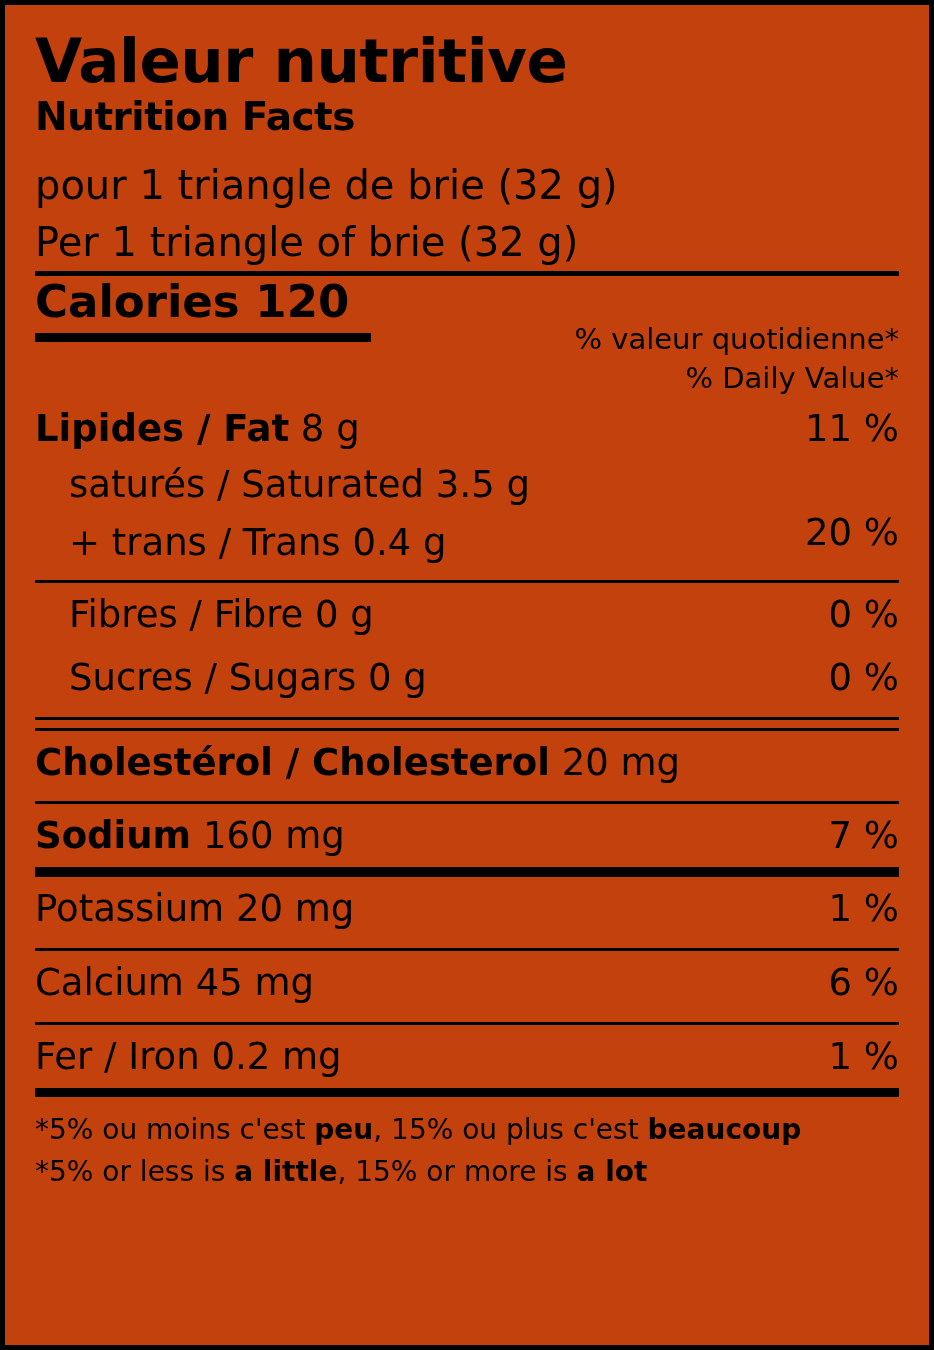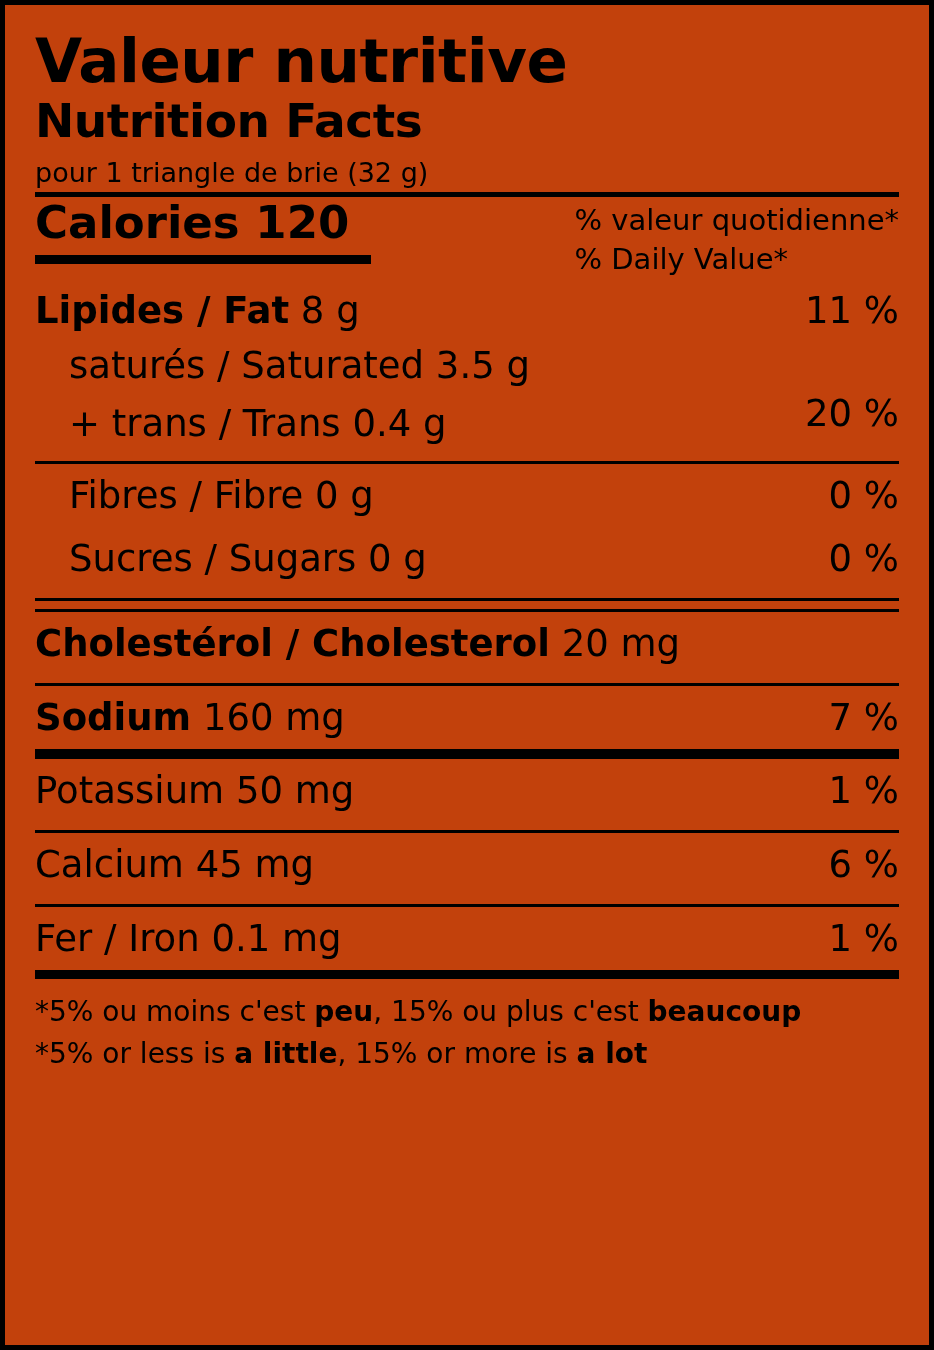--- a/index.html
+++ b/index.html
@@ -20,28 +20,28 @@
     padding: 22px 30px 0 30px;
     position: relative;
   }
   .title-fr {
     font-size: 61px;
     font-weight: bold;
     line-height: 1.12;
     letter-spacing: -0.5px;
   }
   .title-en {
-    font-size: 47px;
+    font-size: 39px;
     font-weight: bold;
     line-height: 1.12;
     letter-spacing: -0.5px;
-    margin-bottom: 6px;
+    margin-bottom: 18px;
   }
   .serving {
-    font-size: 27px;
+    font-size: 40px;
     line-height: 1.42;
   }
   .rule-thin {
     border-top: 3px solid #000;
     margin: 8px 0 0 0;
   }
   .rule-med {
     border-top: 5px solid #000;
     margin: 0;
   }
@@ -56,23 +56,25 @@
   .calories-left {
     font-size: 45px;
     font-weight: bold;
     padding-bottom: 6px;
     border-bottom: 9px solid #000;
     display: inline-block;
     padding-right: 22px;
     line-height: 1.15;
   }
   .dv-head {
+    text-align: right;
     font-size: 29px;
     line-height: 1.35;
     padding-top: 4px;
+    margin-top: 40px;
   }
   .calories-wrap {
     display: flex;
     justify-content: space-between;
     align-items: flex-start;
   }
   .nut-row {
     display: flex;
     justify-content: space-between;
     align-items: flex-start;
@@ -116,20 +118,21 @@
 </style>
 </head>
 <body>
 
 <div class="label-panel">
 
   <div class="title-fr">Valeur nutritive</div>
   <div class="title-en">Nutrition Facts</div>
 
   <div class="serving">pour 1 triangle de brie (32 g)</div>
+  <div class="serving">Per 1 triangle of brie (32 g)</div>
 
   <div class="rule-med"></div>
 
   <div class="calories-wrap">
     <div class="calories-left">Calories 120</div>
     <div class="dv-head">
       <div>% valeur quotidienne*</div>
       <div>% Daily Value*</div>
     </div>
   </div>
@@ -183,35 +186,35 @@
     <div class="left">
       <span class="b">Sodium</span>
       <span>160 mg</span>
     </div>
     <div class="right">7 %</div>
   </div>
 
   <div class="rule-thick"></div>
 
   <div class="nut-row">
-    <div class="left">Potassium 50 mg</div>
+    <div class="left">Potassium 20 mg</div>
     <div class="right">1 %</div>
   </div>
 
   <div class="rule-thin"></div>
 
   <div class="nut-row">
     <div class="left">Calcium 45 mg</div>
     <div class="right">6 %</div>
   </div>
 
   <div class="rule-thin"></div>
 
   <div class="nut-row">
-    <div class="left">Fer / Iron 0.1 mg</div>
+    <div class="left">Fer / Iron 0.2 mg</div>
     <div class="right">1 %</div>
   </div>
 
   <div class="rule-bottom"></div>
 
   <div class="footnote">
     <div><span>*5% ou moins c'est </span><b>peu</b><span>, 15% ou plus c'est </span><b>beaucoup</b></div>
     <div><span>*5% or less is </span><b>a little</b><span>, 15% or more is </span><b>a lot</b></div>
   </div>
 

